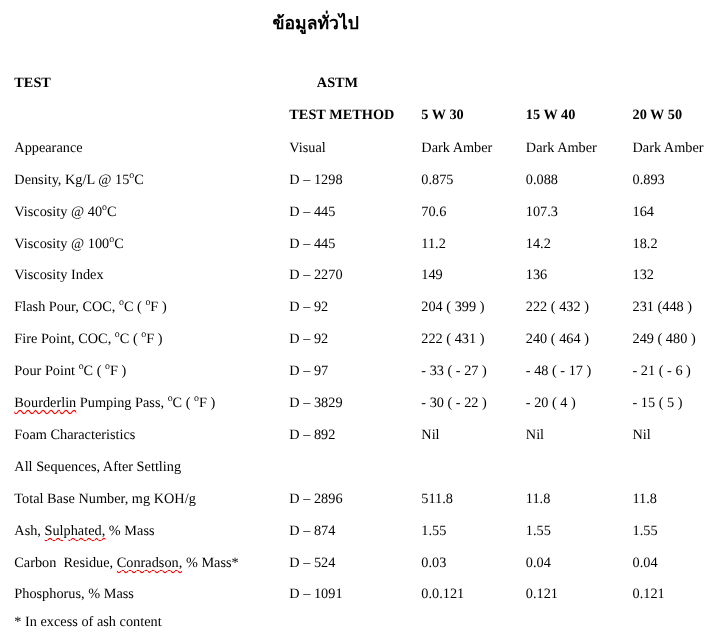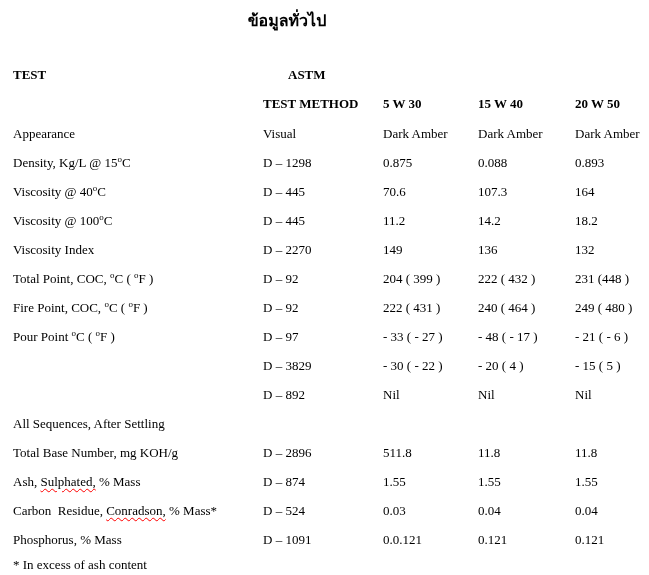--- a/index.html
+++ b/index.html
@@ -86,47 +86,49 @@
         <span class="cell c5">18.2</span>
       </div>
       <div class="row" style="top: 242px;">
         <span class="cell c1"><span>Viscosity Index</span></span>
         <span class="cell c2">D – 2270</span>
         <span class="cell c3">149</span>
         <span class="cell c4">136</span>
         <span class="cell c5">132</span>
       </div>
       <div class="row" style="top: 271px;">
-        <span class="cell c1"><span>Total Point, COC, </span><sup>o</sup><span>C ( </span><sup>o</sup><span>F )</span></span>
+        <span class="cell c1"><span>Flash Pour, COC, </span><sup>o</sup><span>C ( </span><sup>o</sup><span>F )</span></span>
         <span class="cell c2">D – 92</span>
         <span class="cell c3">204 ( 399 )</span>
         <span class="cell c4">222 ( 432 )</span>
         <span class="cell c5">231 (448 )</span>
       </div>
       <div class="row" style="top: 300px;">
         <span class="cell c1"><span>Fire Point, COC, </span><sup>o</sup><span>C ( </span><sup>o</sup><span>F )</span></span>
         <span class="cell c2">D – 92</span>
         <span class="cell c3">222 ( 431 )</span>
         <span class="cell c4">240 ( 464 )</span>
         <span class="cell c5">249 ( 480 )</span>
       </div>
       <div class="row" style="top: 329px;">
         <span class="cell c1"><span>Pour Point </span><sup>o</sup><span>C ( </span><sup>o</sup><span>F )</span></span>
         <span class="cell c2">D – 97</span>
         <span class="cell c3">- 33 ( - 27 )</span>
         <span class="cell c4">- 48 ( - 17 )</span>
         <span class="cell c5">- 21 ( - 6 )</span>
       </div>
       <div class="row" style="top: 358px;">
+        <span class="cell c1"><span class="misspelled">Bourderlin</span><span> Pumping Pass, </span><sup>o</sup><span>C ( </span><sup>o</sup><span>F )</span></span>
         <span class="cell c2">D – 3829</span>
         <span class="cell c3">- 30 ( - 22 )</span>
         <span class="cell c4">- 20 ( 4 )</span>
         <span class="cell c5">- 15 ( 5 )</span>
       </div>
       <div class="row" style="top: 387px;">
+        <span class="cell c1"><span>Foam Characteristics</span></span>
         <span class="cell c2">D – 892</span>
         <span class="cell c3">Nil</span>
         <span class="cell c4">Nil</span>
         <span class="cell c5">Nil</span>
       </div>
       <div class="row" style="top: 416px;">
         <span class="cell c1"><span>All Sequences, After Settling</span></span>
         <span class="cell c2"></span>
         <span class="cell c3"></span>
         <span class="cell c4"></span>

